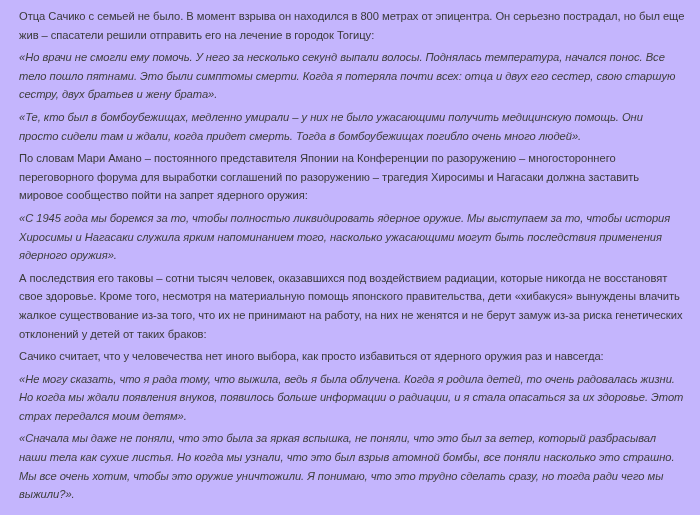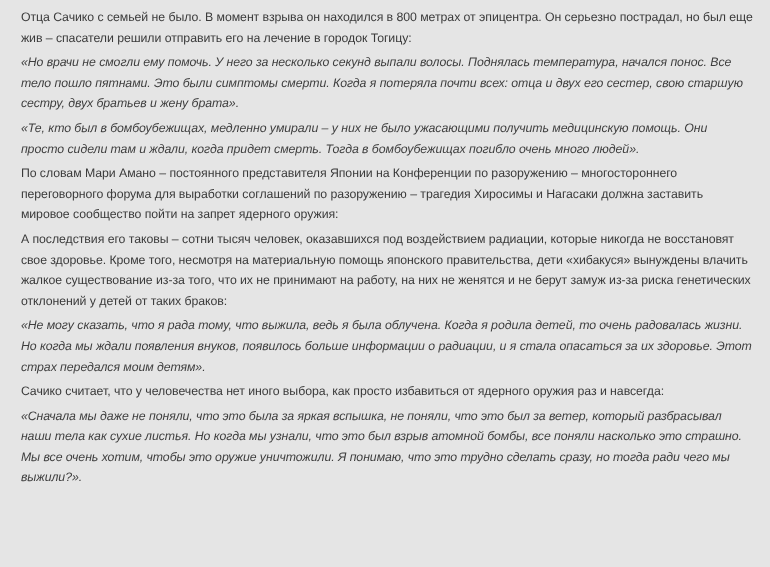--- a/index.html
+++ b/index.html
@@ -6,21 +6,21 @@
     margin: 0;
     padding: 0;
     background: #ffffff;
   }
   .page {
     position: relative;
     width: 700px;
     height: 515px;
     box-sizing: border-box;
     overflow: hidden;
-    background: #e5e5e5;
+    background: #c4b5fd;
     padding: 7px 15px 0 19px;
     font-family: "Liberation Sans", sans-serif;
   }
   .para {
     margin: 0 0 4px 0;
     font-size: 11.2px;
     line-height: 18.6px;
     letter-spacing: -0.05px;
     color: #3a3a3a;
     text-align: left;
@@ -32,18 +32,19 @@
 </style>
 </head>
 <body>
 
 <main class="page">
   <article>
     <p class="para">Отца Сачико с семьей не было. В момент взрыва он находился в 800 метрах от эпицентра. Он серьезно пострадал, но был еще жив – спасатели решили отправить его на лечение в городок Тогицу:</p>
     <p class="para quote">«Но врачи не смогли ему помочь. У него за несколько секунд выпали волосы. Поднялась температура, начался понос. Все тело пошло пятнами. Это были симптомы смерти. Когда я потеряла почти всех: отца и двух его сестер, свою старшую сестру, двух братьев и жену брата».</p>
     <p class="para quote">«Те, кто был в бомбоубежищах, медленно умирали – у них не было ужасающими получить медицинскую помощь. Они просто сидели там и ждали, когда придет смерть. Тогда в бомбоубежищах погибло очень много людей».</p>
     <p class="para">По словам Мари Амано – постоянного представителя Японии на Конференции по разоружению – многостороннего переговорного форума для выработки соглашений по разоружению – трагедия Хиросимы и Нагасаки должна заставить мировое сообщество пойти на запрет ядерного оружия:</p>
+    <p class="para quote">«С 1945 года мы боремся за то, чтобы полностью ликвидировать ядерное оружие. Мы выступаем за то, чтобы история Хиросимы и Нагасаки служила ярким напоминанием того, насколько ужасающими могут быть последствия применения ядерного оружия».</p>
     <p class="para">А последствия его таковы – сотни тысяч человек, оказавшихся под воздействием радиации, которые никогда не восстановят свое здоровье. Кроме того, несмотря на материальную помощь японского правительства, дети «хибакуся» вынуждены влачить жалкое существование из-за того, что их не принимают на работу, на них не женятся и не берут замуж из-за риска генетических отклонений у детей от таких браков:</p>
+    <p class="para">Сачико считает, что у человечества нет иного выбора, как просто избавиться от ядерного оружия раз и навсегда:</p>
     <p class="para quote">«Не могу сказать, что я рада тому, что выжила, ведь я была облучена. Когда я родила детей, то очень радовалась жизни. Но когда мы ждали появления внуков, появилось больше информации о радиации, и я стала опасаться за их здоровье. Этот страх передался моим детям».</p>
-    <p class="para">Сачико считает, что у человечества нет иного выбора, как просто избавиться от ядерного оружия раз и навсегда:</p>
     <p class="para quote">«Сначала мы даже не поняли, что это была за яркая вспышка, не поняли, что это был за ветер, который разбрасывал наши тела как сухие листья. Но когда мы узнали, что это был взрыв атомной бомбы, все поняли насколько это страшно. Мы все очень хотим, чтобы это оружие уничтожили. Я понимаю, что это трудно сделать сразу, но тогда ради чего мы выжили?».</p>
   </article>
 </main>
 
 </body></html>

